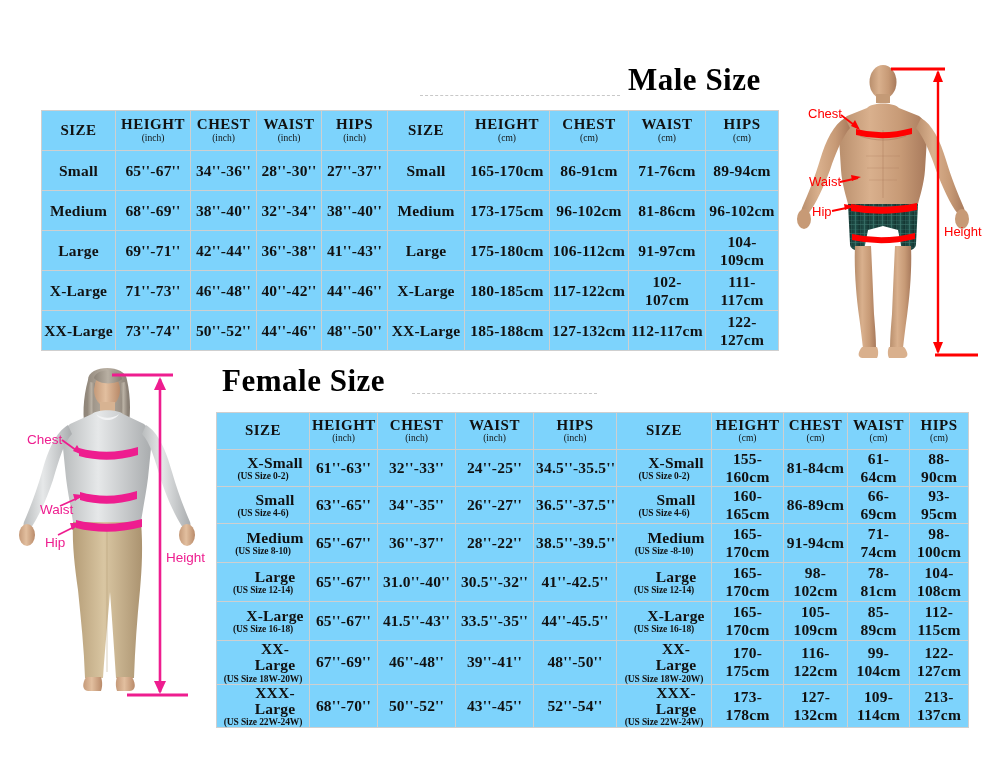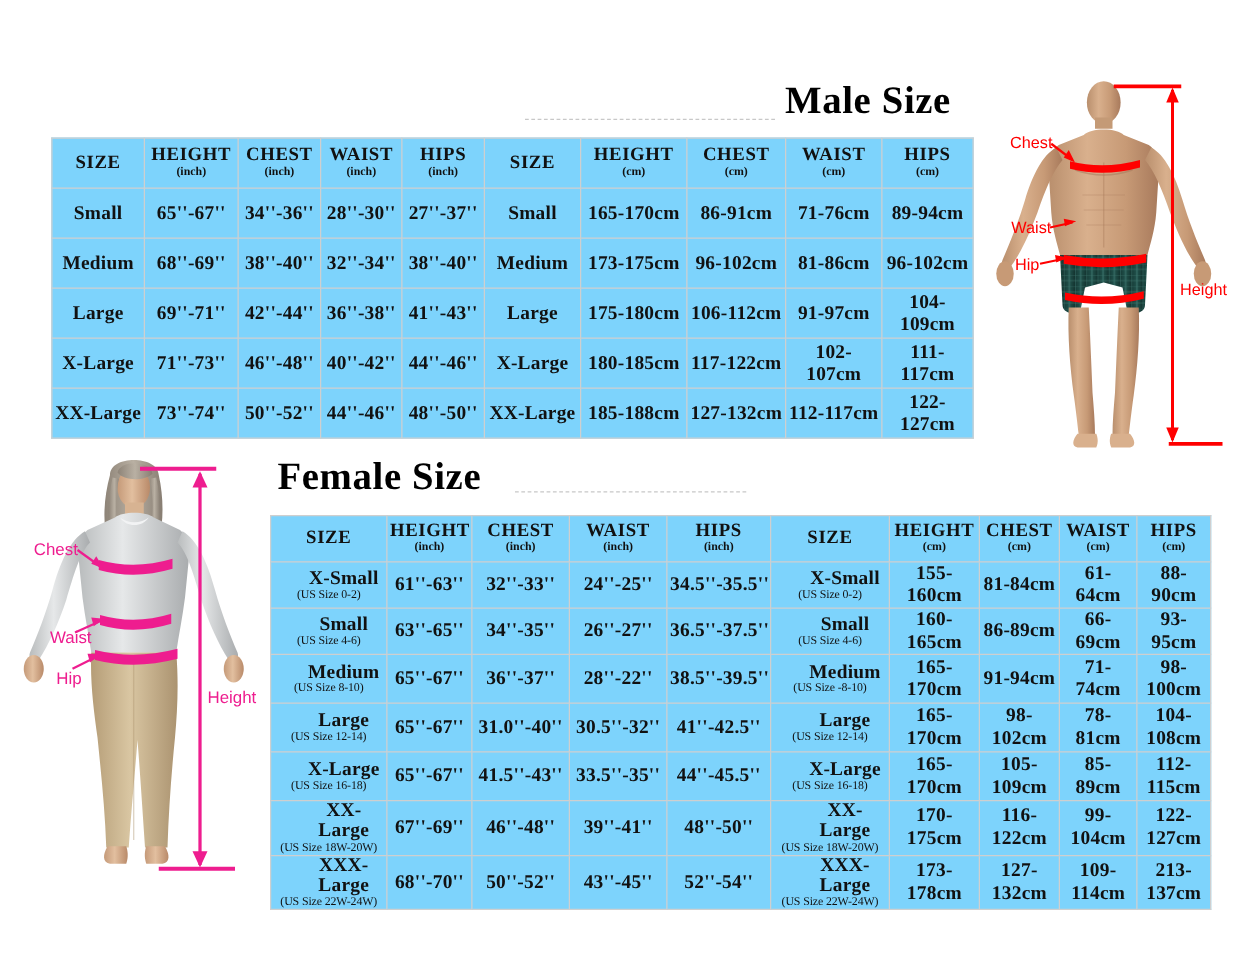--- a/index.html
+++ b/index.html
@@ -55,32 +55,32 @@
   }
   table.size-table th {
     font-size: 15px;
     letter-spacing: 0.5px;
     line-height: 1.05;
   }
   table.size-table th .unit {
     display: block;
     font-size: 9.5px;
     letter-spacing: 0;
-    font-weight: bold;
+    font-weight: normal;
     margin-top: 1px;
   }
   table.size-table td {
     font-size: 15.5px;
     letter-spacing: 0.2px;
   }
   td.size-cell .ussize {
     display: block;
     font-size: 9.5px;
     letter-spacing: -0.1px;
-    font-weight: normal;
+    font-weight: bold;
     margin-top: 0px;
     white-space: nowrap;
   }
   td.size-cell .sizename {
     display: block;
     line-height: 1.05;
     margin-left: 24px;
   }
 
   

